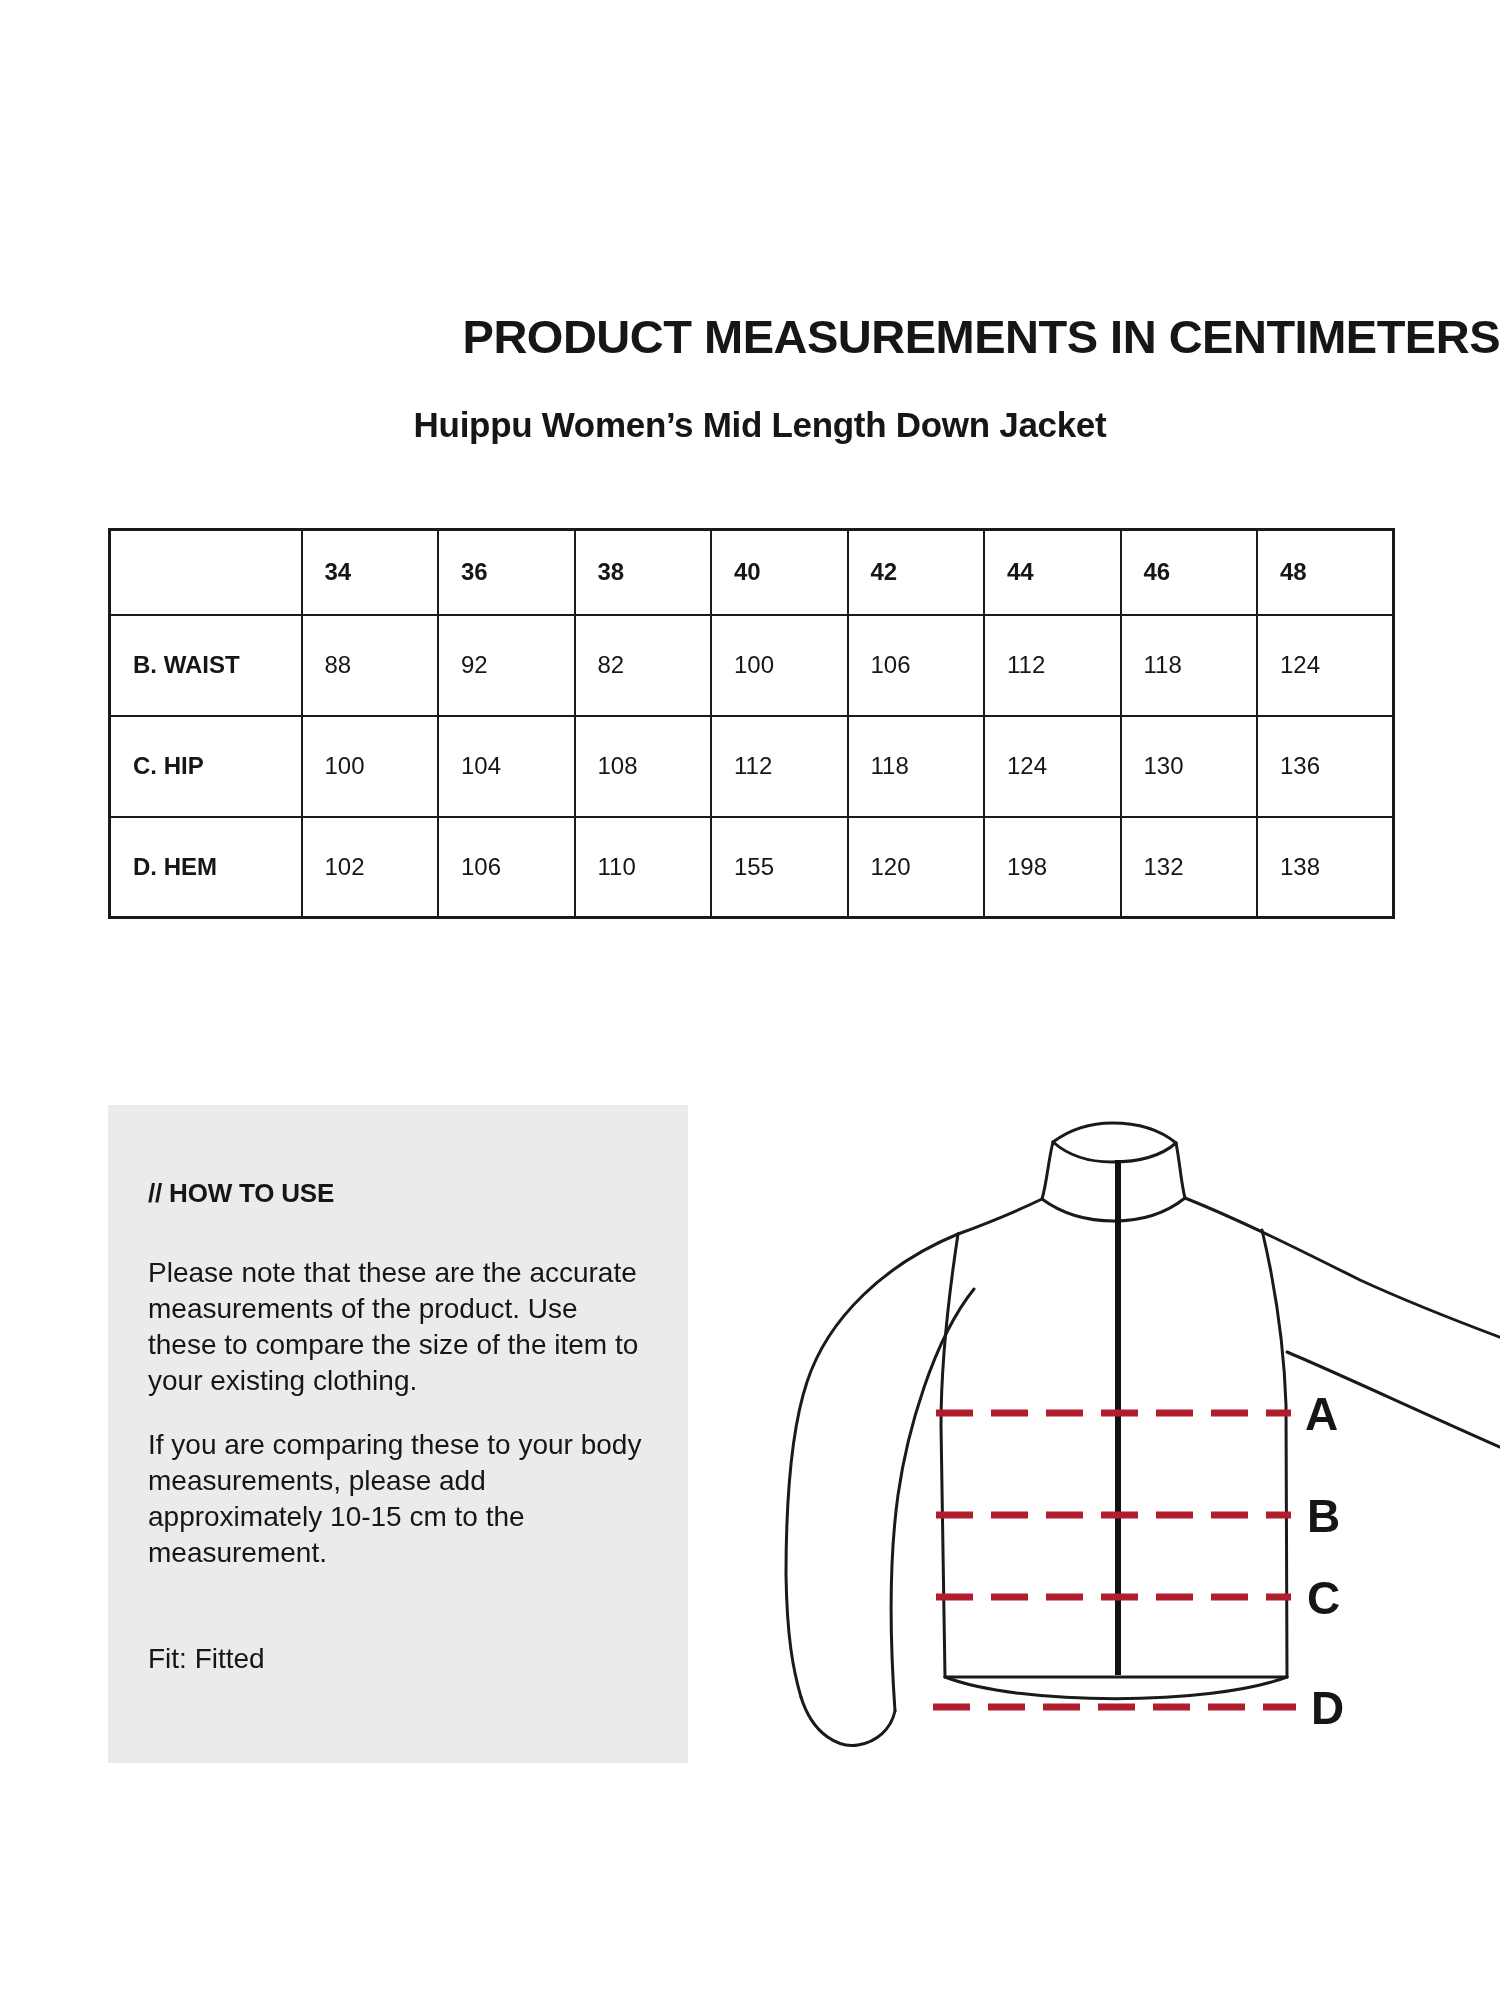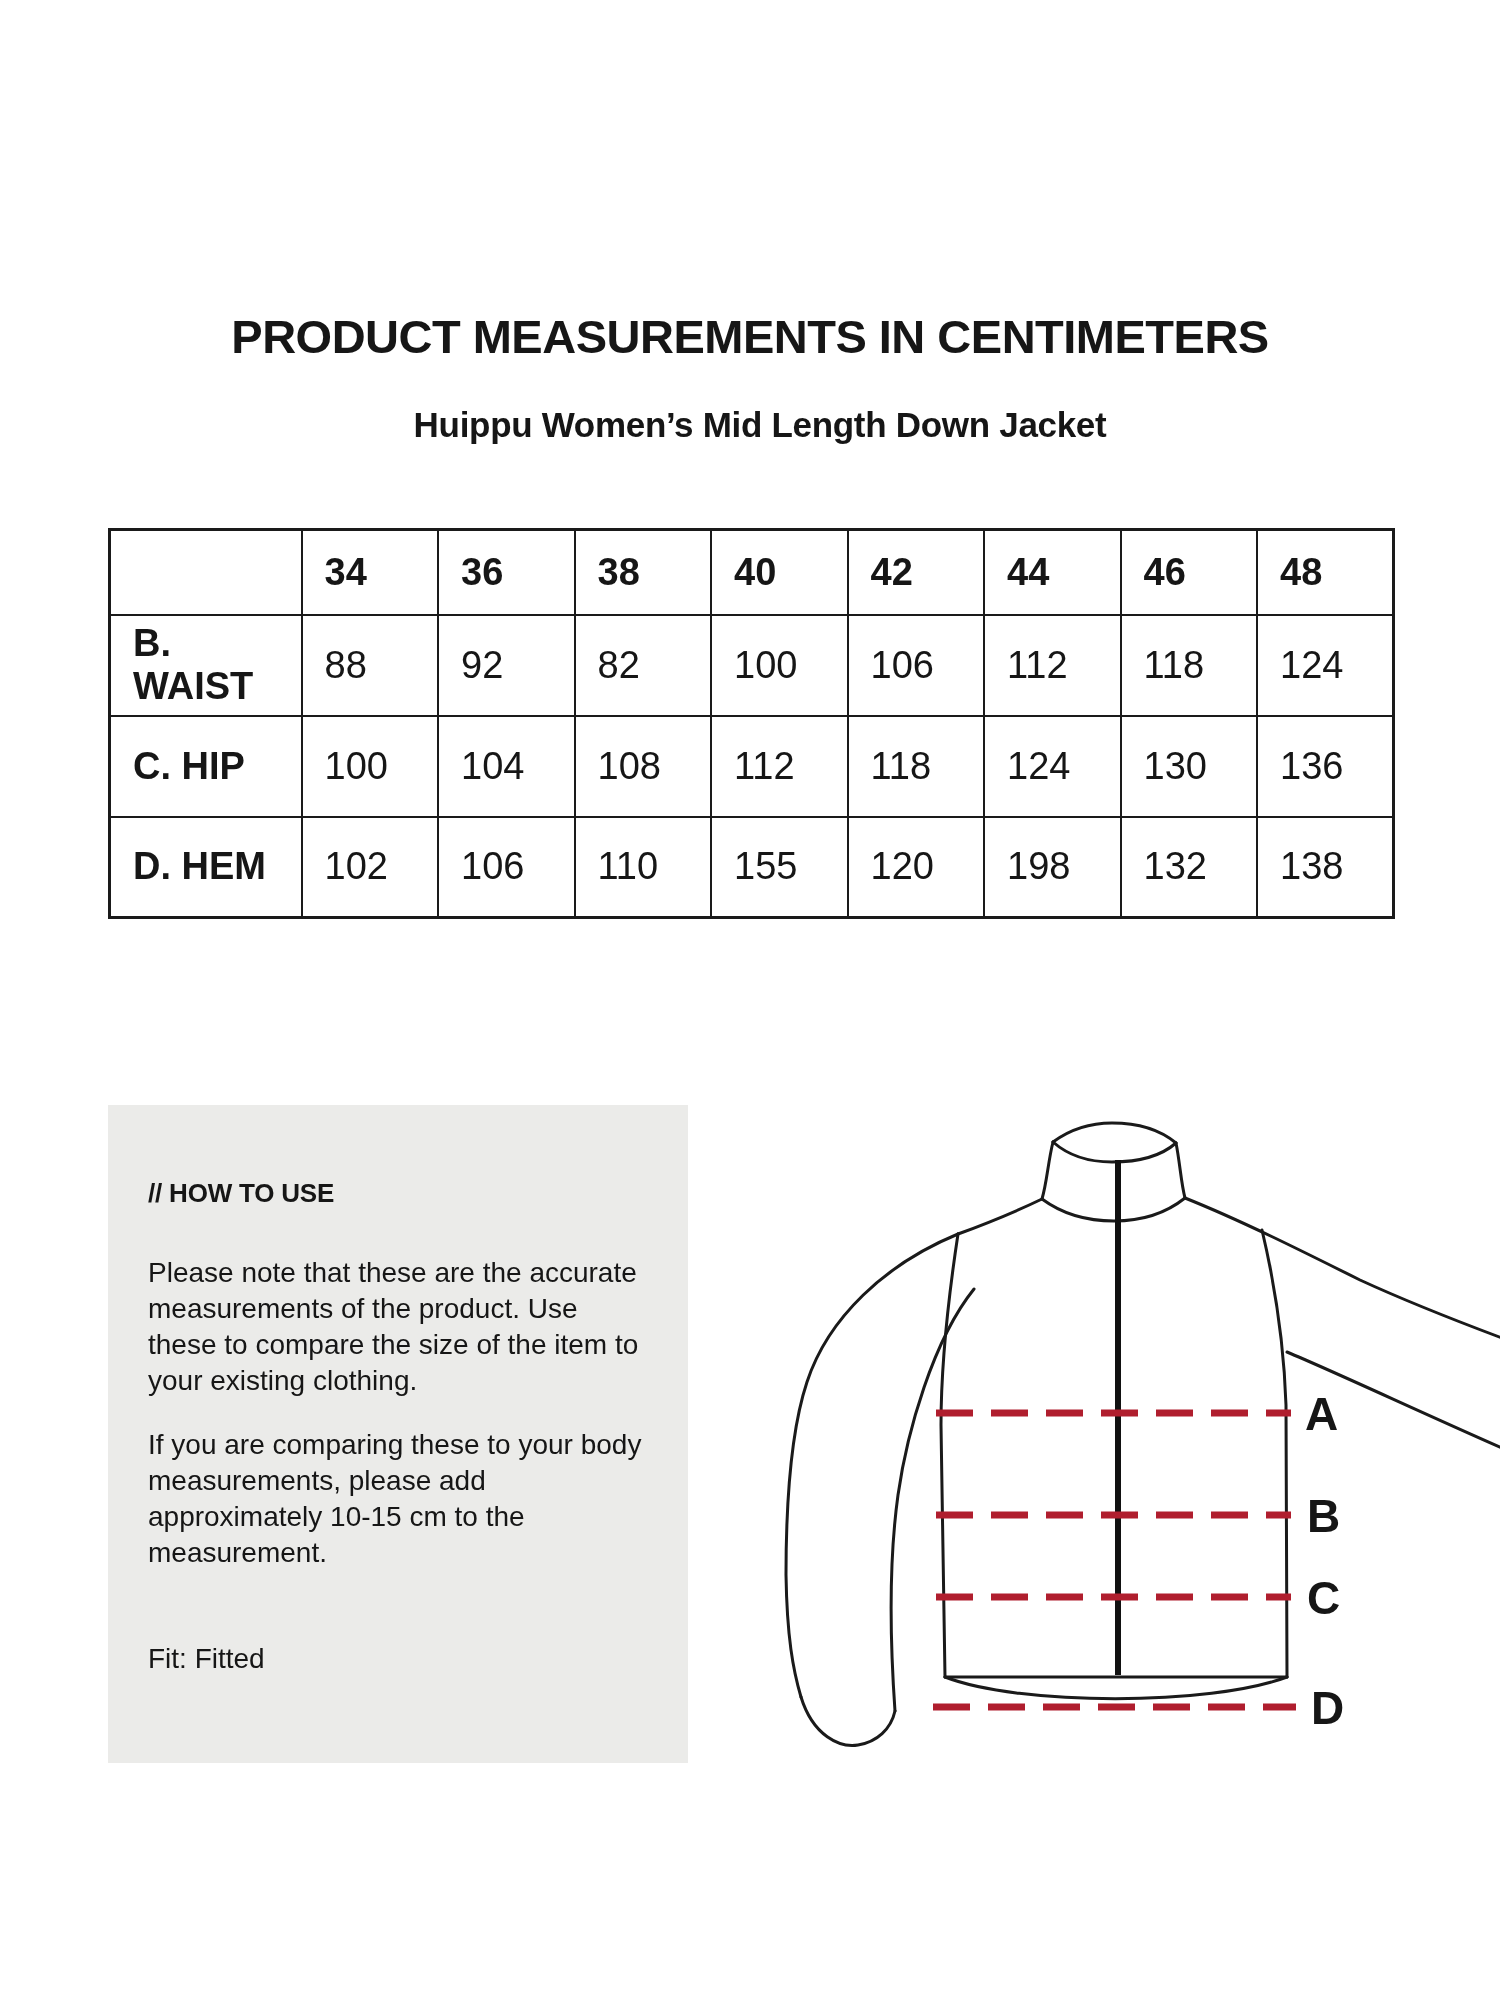--- a/index.html
+++ b/index.html
@@ -6,41 +6,41 @@
   .page{
     position:relative;
     width:1500px;height:2000px;
     background:#ffffff;
     font-family:"Liberation Sans", sans-serif;
     color:#161616;
     overflow:hidden;
   }
   .title{
     position:absolute;top:309px;left:0;width:1500px;
-    margin:0;text-align:center;
+    margin:0;text-align:right;
     font-size:47px;font-weight:700;letter-spacing:-0.5px;
     line-height:56px;
   }
   .subtitle{
     position:absolute;top:394px;left:0;width:1500px;
     margin:10px;text-align:center;
     font-size:35px;font-weight:700;letter-spacing:-0.3px;
     line-height:42px;
   }
   table.size-table{
     position:absolute;left:108px;top:528px;
     width:1284px;
     border-collapse:collapse;
     table-layout:fixed;
   }
   table.size-table th, table.size-table td{
     border:2px solid #1a1a1a;
     padding:0 0 0 22px;
     text-align:left;vertical-align:middle;
-    font-size:38px;
+    font-size:24px;
   }
   table.size-table{border:3px solid #1a1a1a;}
   table.size-table col.label-col{width:192px;}
   table.size-table col.data-col{width:136.5px;}
   tr.header-row{height:85px;}
   tr.data-row{height:101px;}
   tr.header-row th{font-weight:700;}
   th.row-label{font-weight:700;}
   td.val{font-weight:400;}
   .howto{

